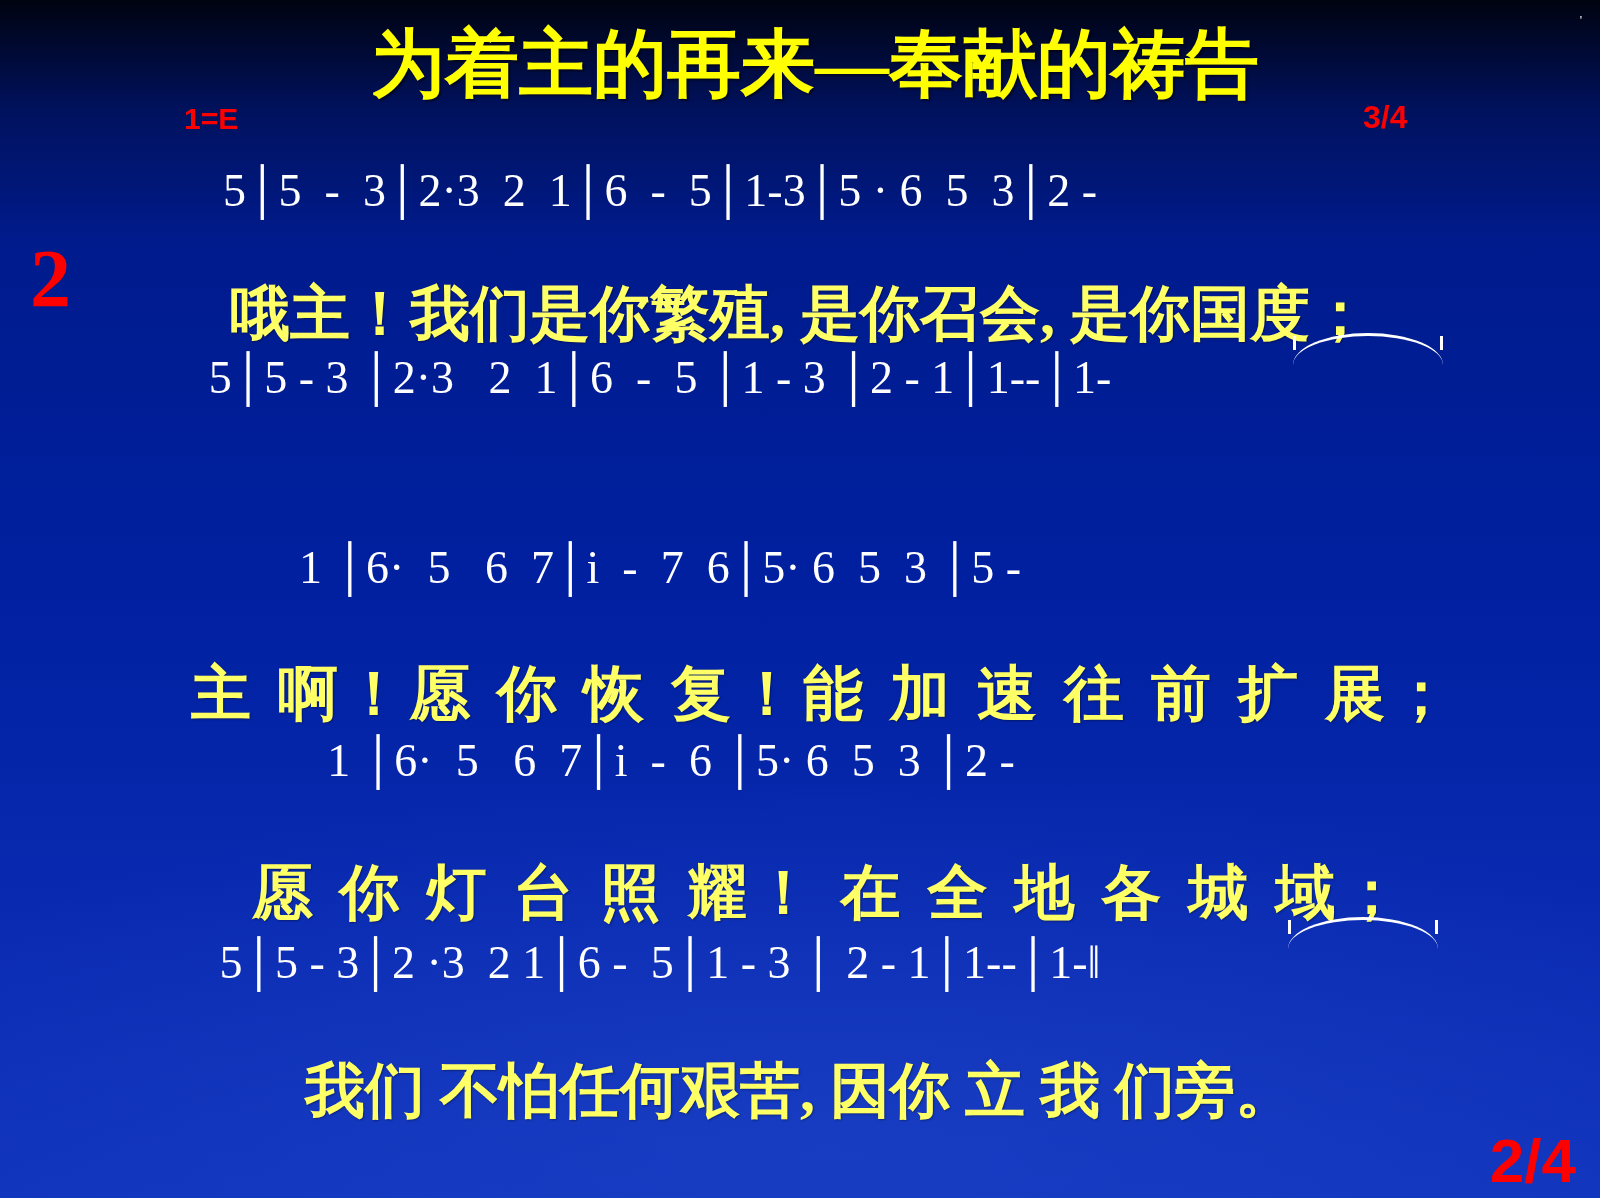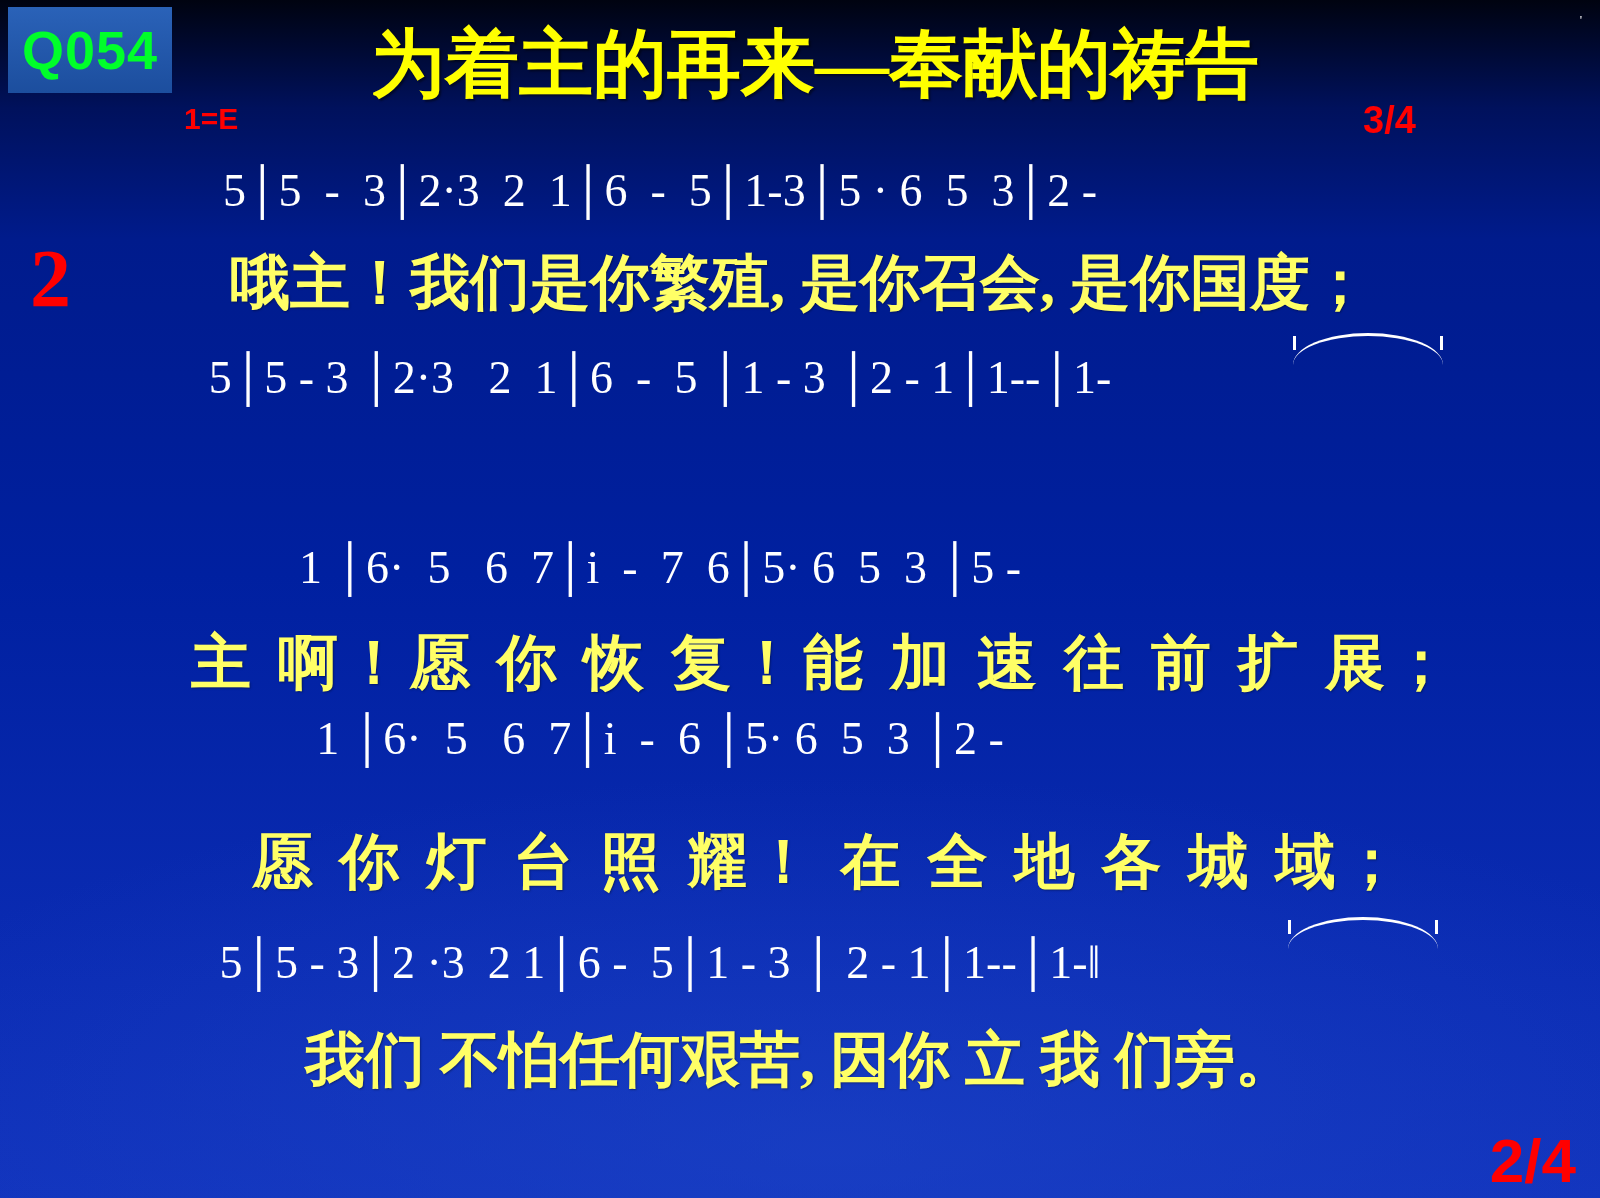--- a/index.html
+++ b/index.html
@@ -82,21 +82,21 @@
     font-size: 30px;
     line-height: 1;
   }
   #time-sig {
     position: absolute;
     left: 1363px;
     top: 101px;
     color: #ff0000;
     font-family: "Liberation Sans", sans-serif;
     font-weight: bold;
-    font-size: 38px;
+    font-size: 32px;
     line-height: 1;
   }
   #verse-number {
     position: absolute;
     left: 30px;
     top: 238px;
     color: #ff0000;
     font-family: "Liberation Serif", serif;
     font-weight: bold;
     font-size: 82px;
@@ -140,30 +140,31 @@
     left: 0;
     width: 1600px;
     text-align: center;
     color: #ffff66;
     font-family: "Liberation Serif", serif;
     font-weight: bold;
     font-size: 60px;
     line-height: 1;
     white-space: pre;
     text-shadow: 1px 1px 2px rgba(0,0,0,0.35);
+    margin-top: 31px;
   }
   .lyrics.spaced { letter-spacing: 6px; }
 
   .r1 { top: 168px; }
   .l1 { top: 253px; }
   .r2 { top: 355px; }
   .l2 { top: 443px; }
   .r3 { top: 545px; }
   .l3 { top: 633px; padding-left: 24px; }
-  .r4 { top: 716px; }
+  .r4 { top: 738px; padding-left: 11px; }
   .l4 { top: 832px; padding-left: 30px; }
   .r5 { top: 940px; }
   .l5 { top: 1030px; }
 
   
   .tie {
     position: absolute;
     width: 150px;
     height: 34px;
     border: 3px solid #ffffff;
@@ -189,23 +190,20 @@
 </style>
 </head>
 <body>
 
 <div id="slide">
 
   <div class="swoosh sw1"></div>
   <div class="swoosh sw2"></div>
   <div class="swoosh sw3"></div>
 
-  <div id="code-badge">
-    <span>Q054</span>
-  </div>
 
   <div id="title">为着主的再来—奉献的祷告</div>
 
   <div id="key-sig">1=E</div>
   <div id="time-sig">3/4</div>
   <div id="verse-number">2</div>
   <div id="page-indicator">2/4</div>
   <div id="tiny-mark">'</div>
 
   <div class="notation r1">5│5  -  3│2·3  2  1│6  -  5│1-3│5 · 6  5  3│2 -</div>

